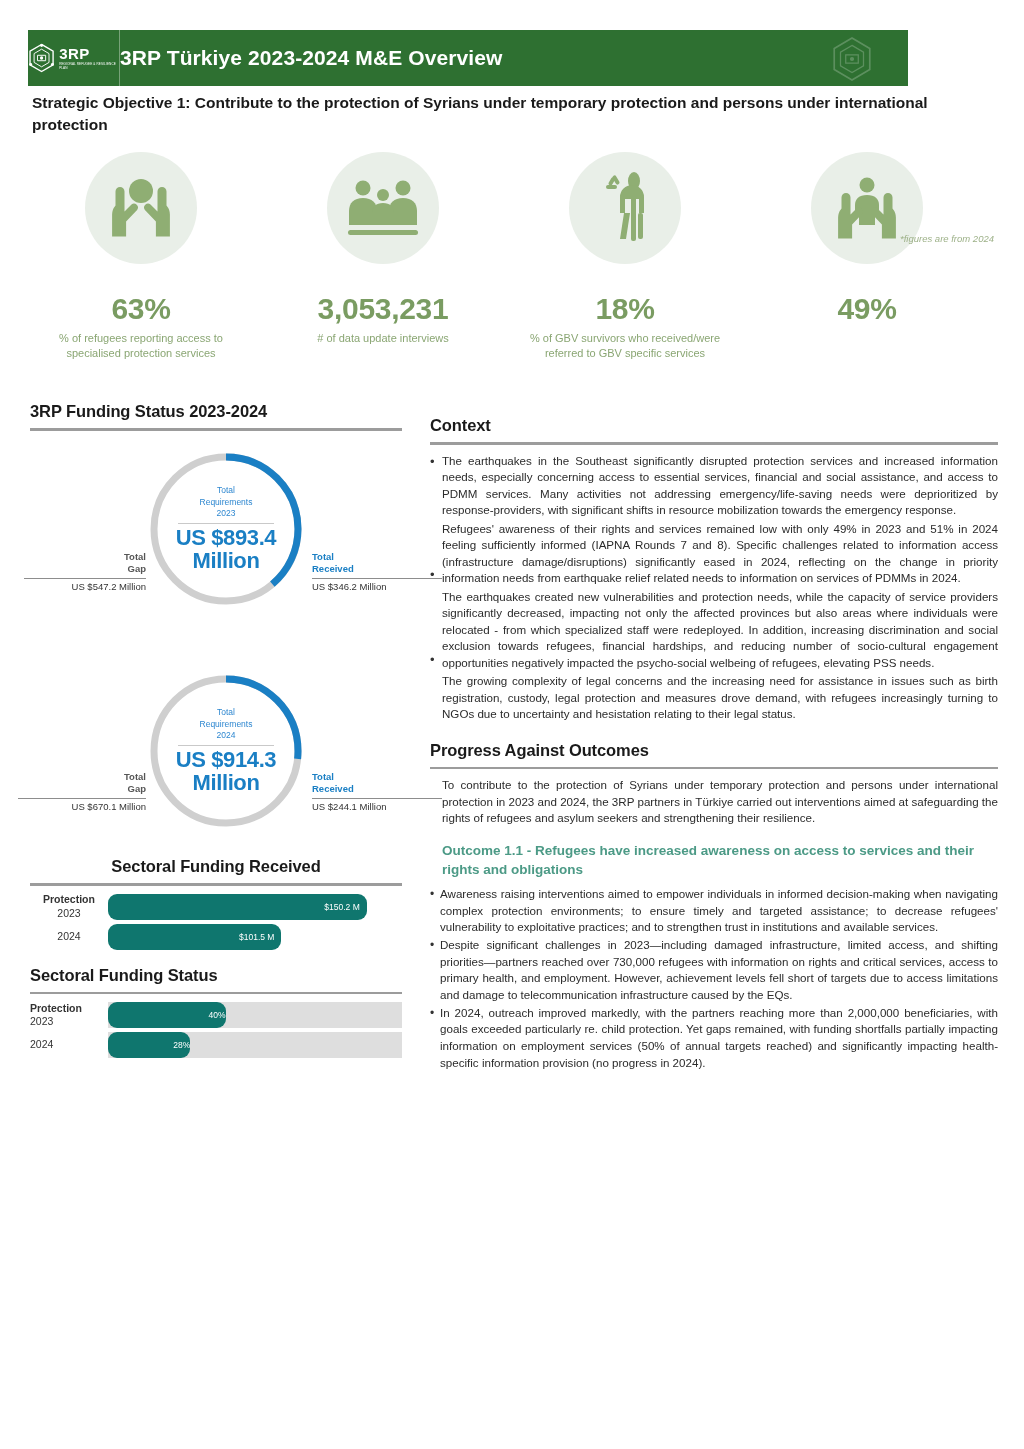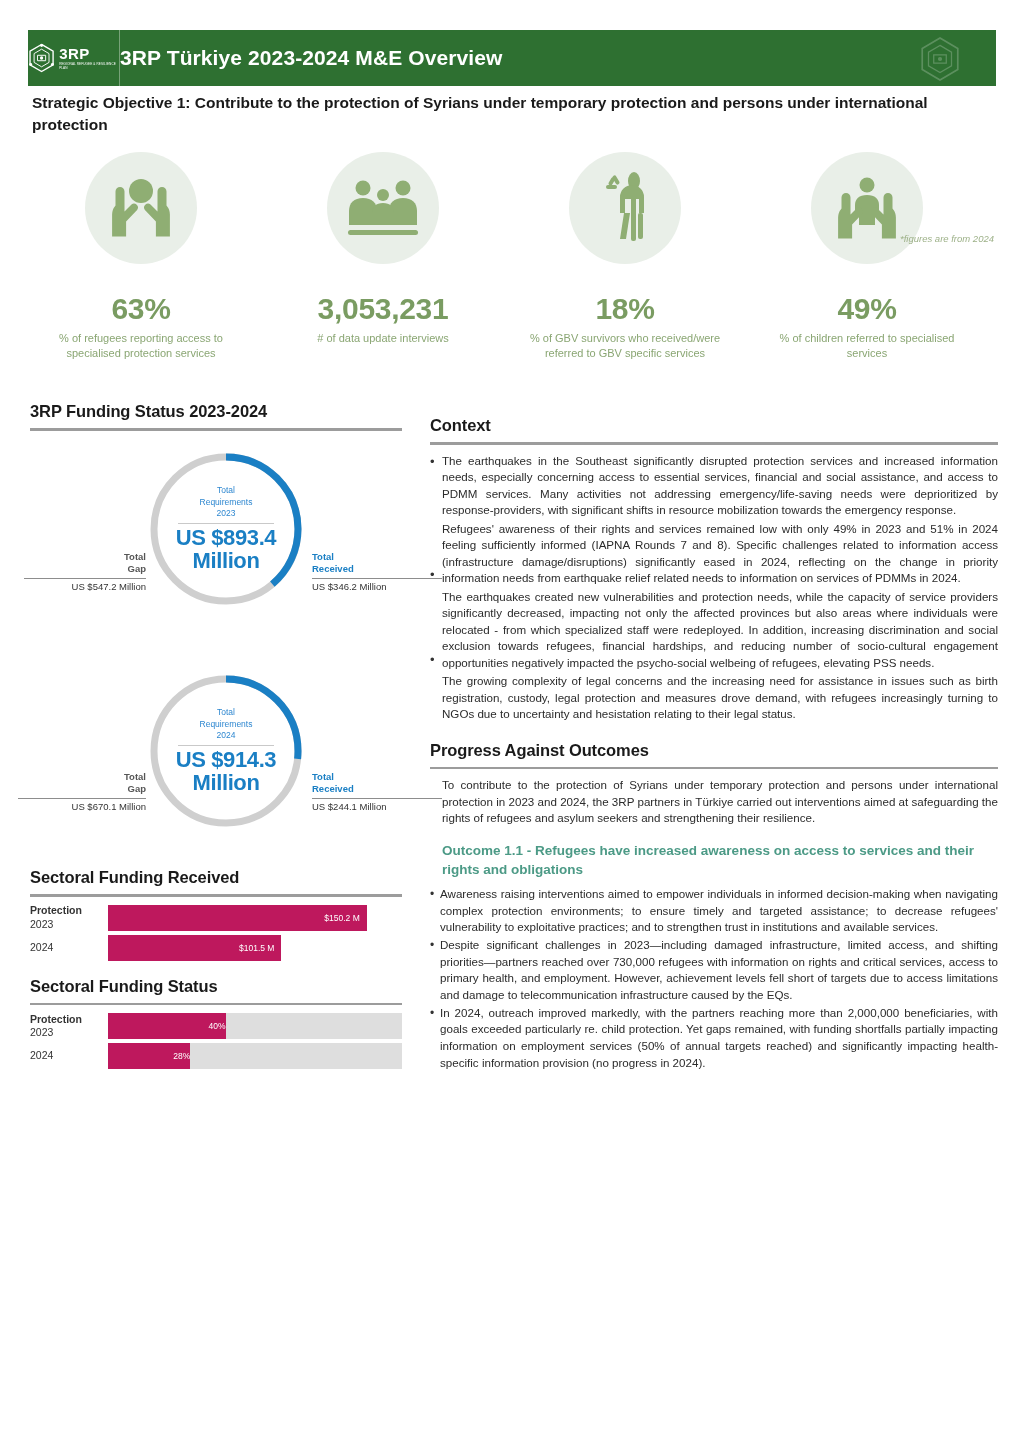--- a/index.html
+++ b/index.html
@@ -8,21 +8,21 @@
     background: #ffffff;
     font-family: "Liberation Sans", sans-serif;
     color: #231f20;
     overflow: hidden;
   }
   .page { position: relative; width: 1024px; height: 1449px; padding: 0; }
 
   
   .header {
     position: absolute; left: 28px; top: 30px;
-    width: 968px; height: 56px;
+    width: 880px; height: 56px;
     background: #2e7031;
     display: flex; align-items: center;
   }
   .logo-box {
     width: 92px; height: 56px;
     display: flex; align-items: center; justify-content: center;
     border-right: 1px solid rgba(255,255,255,.35);
     flex: 0 0 92px;
   }
   .logo-mark { display: flex; align-items: center; gap: 4px; }
@@ -106,22 +106,22 @@
 
   
   .bar-block { margin-top: 6px; }
   .bar-row { display: flex; align-items: center; height: 26px; margin-bottom: 4px; }
   .bar-cat { width: 78px; flex: 0 0 78px; }
   .bar-cat-name { font-size: 10.5px; font-weight: 700; color: #333; line-height: 1.25; }
   .bar-cat-year { font-size: 10.5px; color: #333; line-height: 1.25; }
   .bar-track { flex: 1; height: 26px; position: relative; background: transparent; }
   .bar-track.status { background: #dedede; }
   .bar-fill {
-    height: 26px; background: #be185d; position: relative;
-    display: flex; align-items: center; justify-content: flex-end;
+    height: 26px; background: #0f766e; position: relative;
+    display: flex; align-items: center; justify-content: flex-end; border-radius: 9px;
   }
   .bar-val {
     font-size: 8.5px; color: #ffffff; padding-right: 7px; white-space: nowrap;
   }
   .bar-fill.status { justify-content: flex-end; }
   .bar-fill.status .bar-val { padding-right: 0; }
 
   
   .ctx-list { margin-top: 2px; }
   .ctx-item { display: flex; margin-bottom: 2px; }
@@ -232,21 +232,20 @@
     <div class="kpi">
       <div class="kpi-circle">
         <svg width="78" height="74" viewBox="0 0 78 74">
           <circle cx="39" cy="14" r="7.5" fill="#8fae73"></circle>
           <path d="M39 24 c-8 0-12 4-12 10 v6 h4 v14 h16 v-14 h4 v-6 c0-6-4-10-12-10 z" fill="#8fae73"></path>
           <path d="M18 22 a4.5 4.5 0 0 1 4.5 4.5 v17 l6-6 a4 4 0 0 1 5.6 5.6 l-10 10.5 v14 h-14 v-21 a14 14 0 0 1 3.4-9 v-11.1 a4.5 4.5 0 0 1 4.5-4.5 z" fill="#8fae73"></path>
           <path d="M60 22 a4.5 4.5 0 0 0 -4.5 4.5 v17 l-6-6 a4 4 0 0 0 -5.6 5.6 l10 10.5 v14 h14 v-21 a14 14 0 0 0 -3.4-9 v-11.1 a4.5 4.5 0 0 0 -4.5-4.5 z" fill="#8fae73"></path>
         </svg>
       </div>
       <div class="kpi-value">49%</div>
-      <div class="kpi-label">% of children referred to specialised services</div>
     </div>
   </div>
 
   <div class="kpi-note">*figures are from 2024</div>
 
   <div class="left-col">
 
     <div class="sec-title">3RP Funding Status 2023-2024</div>
     <div class="sec-rule"></div>
 
@@ -297,21 +296,21 @@
         <div class="side-val">US $670.1 Million</div>
       </div>
       <div class="side-label right rec-2024">
         <div class="side-title blue">Total</div>
         <div class="side-title blue">Received</div>
         <div class="side-rule"></div>
         <div class="side-val">US $244.1 Million</div>
       </div>
     </div>
 
-    <div style="margin-top:11px;">
+    <div style="margin-top:0;text-align:center;">
       <div class="sec-title">Sectoral Funding Received</div>
       <div class="sec-rule thin"></div>
       <div class="bar-block">
         <div class="bar-row">
           <div class="bar-cat">
             <div class="bar-cat-name">Protection</div>
             <div class="bar-cat-year">2023</div>
           </div>
           <div class="bar-track">
             <div class="bar-fill" style="width:88%">

